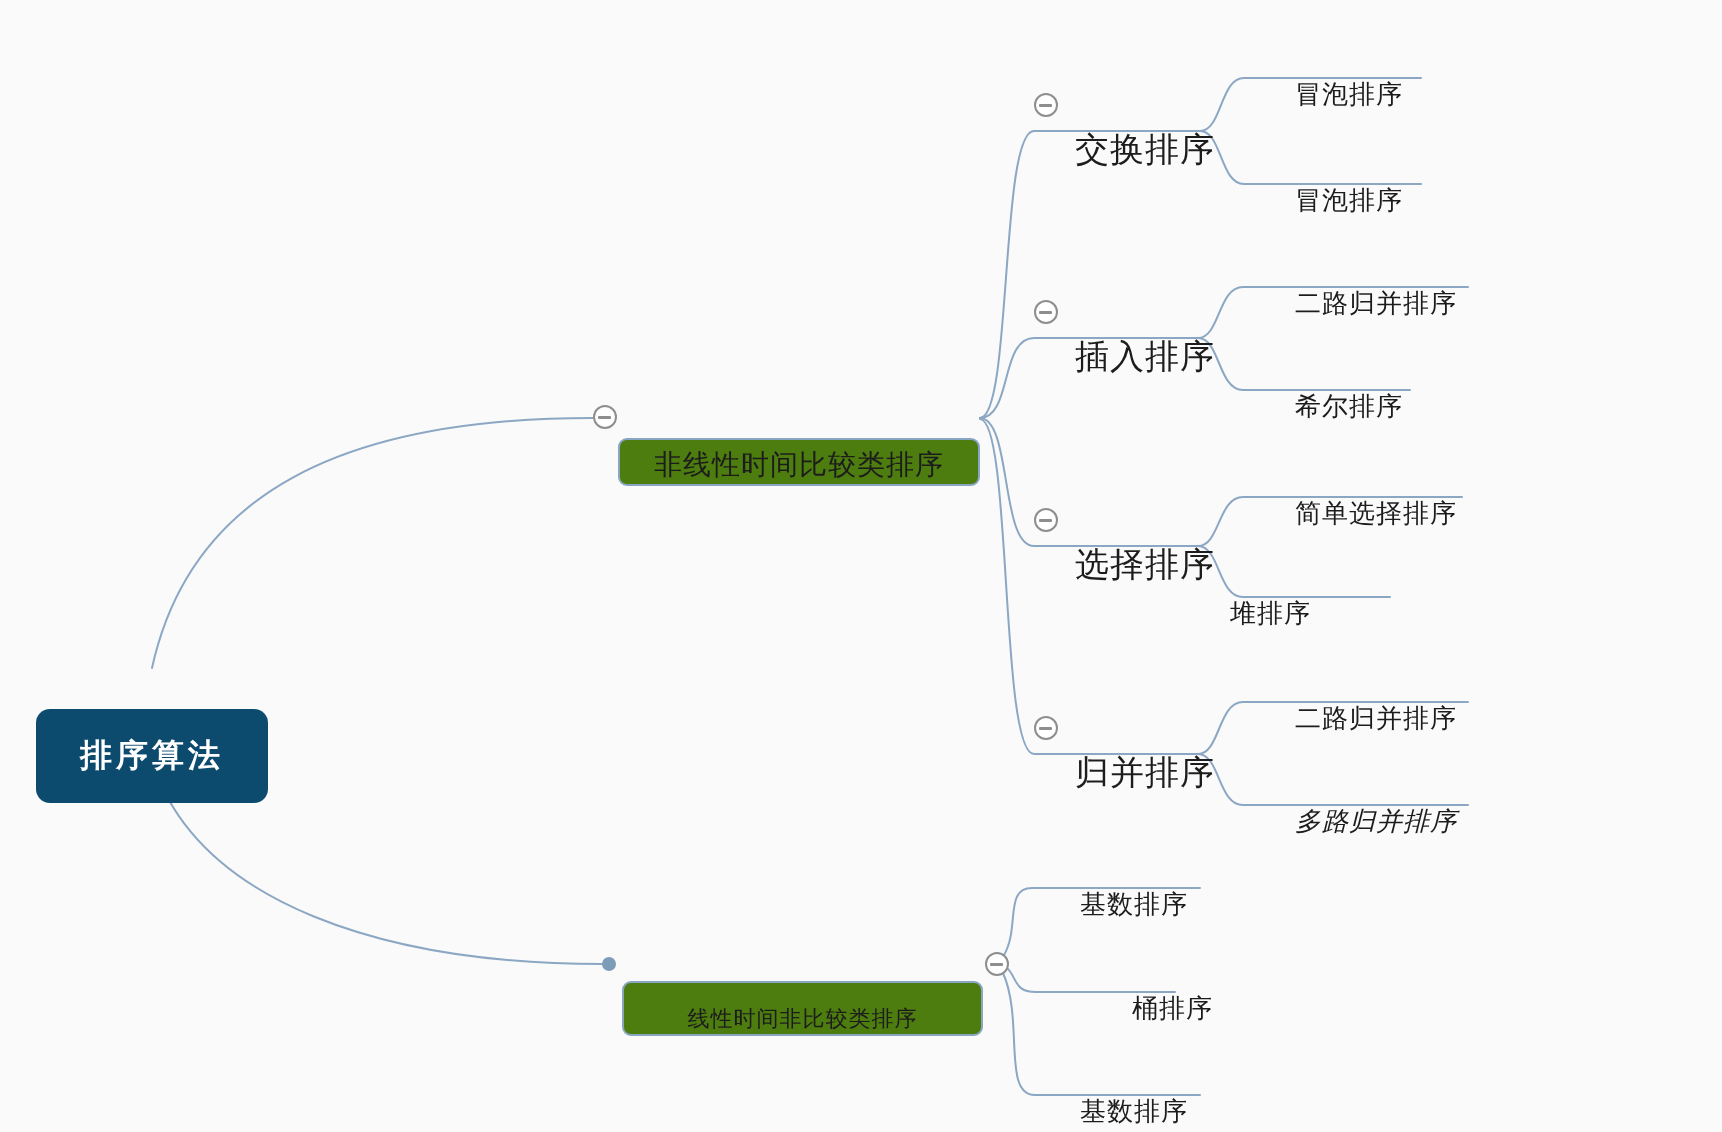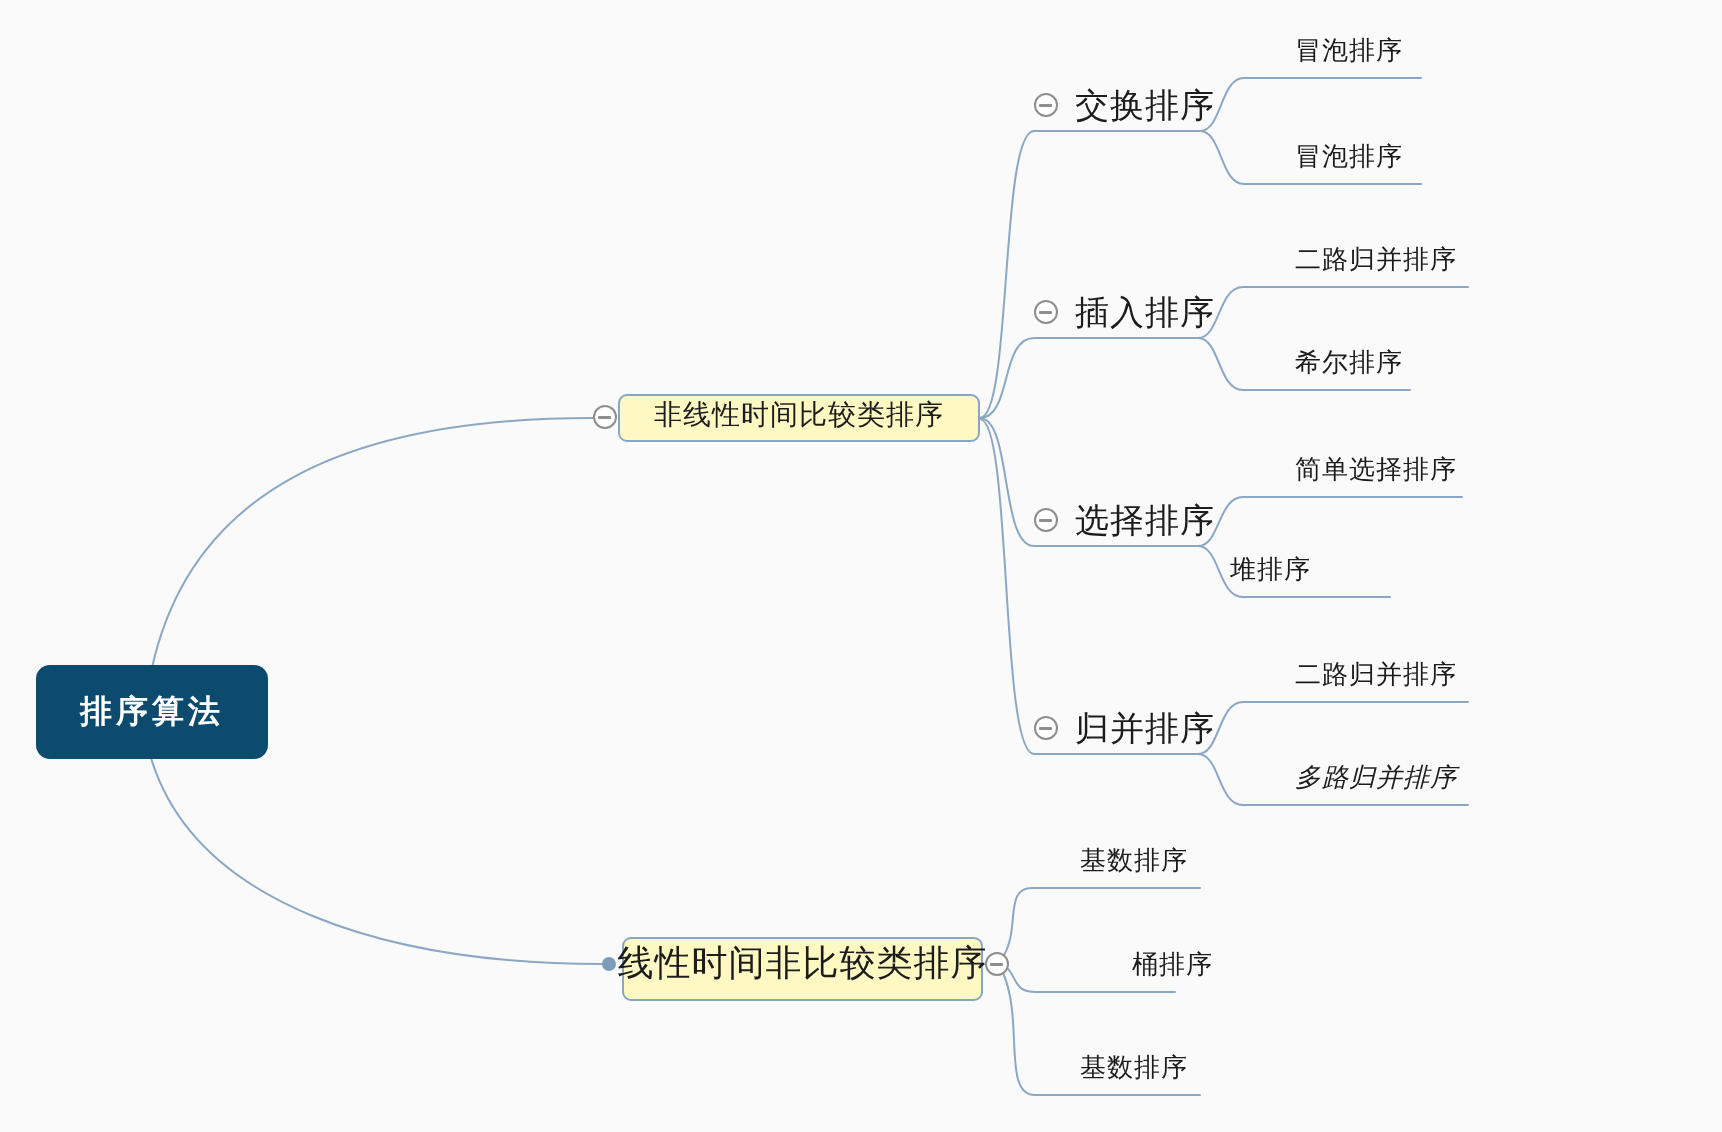--- a/index.html
+++ b/index.html
@@ -10,37 +10,37 @@
   }
   .canvas{
     position:relative;
     width:1722px;height:1132px;
     background:#fafafa;
     overflow:hidden;
   }
   svg.edges{position:absolute;left:0;top:0;}
   svg.edges path{fill:none;stroke:#8ba7c3;stroke-width:2;stroke-linecap:round;}
 
-  .node{position:absolute;white-space:nowrap;}
+  .node{position:absolute;white-space:nowrap;margin-top:44px;}
 
   .root-node{
     left:36px;top:665px;width:232px;height:94px;
     background:#0c4a6e;border-radius:14px;
     display:flex;align-items:center;justify-content:center;
     color:#ffffff;font-size:32px;font-weight:bold;
     letter-spacing:4px;
   }
   .branch-box{
-    background:#fef9c3;border:2px solid #89a5c4;border-radius:9px;
-    display:flex;align-items:flex-start;justify-content:center;
+    background:#4d7c0f;border:2px solid #89a5c4;border-radius:9px;
+    display:flex;align-items:flex-end;justify-content:center;
     font-size:28px;color:#1c1c1c;letter-spacing:1px;
     box-sizing:border-box;
   }
   .box-comparison{left:618px;top:394px;width:362px;height:48px;}
-  .box-noncomparison{left:622px;top:937px;width:361px;height:64px;font-size:36px;}
+  .box-noncomparison{left:622px;top:937px;width:361px;height:55px;font-size:22px;}
 
   .l2-label{
     font-size:34px;height:36px;line-height:36px;letter-spacing:1px;
   }
   .leaf-label{
     font-size:26px;height:36px;line-height:36px;letter-spacing:1px;
   }
 
   .collapse-icon{
     position:absolute;width:20px;height:20px;

